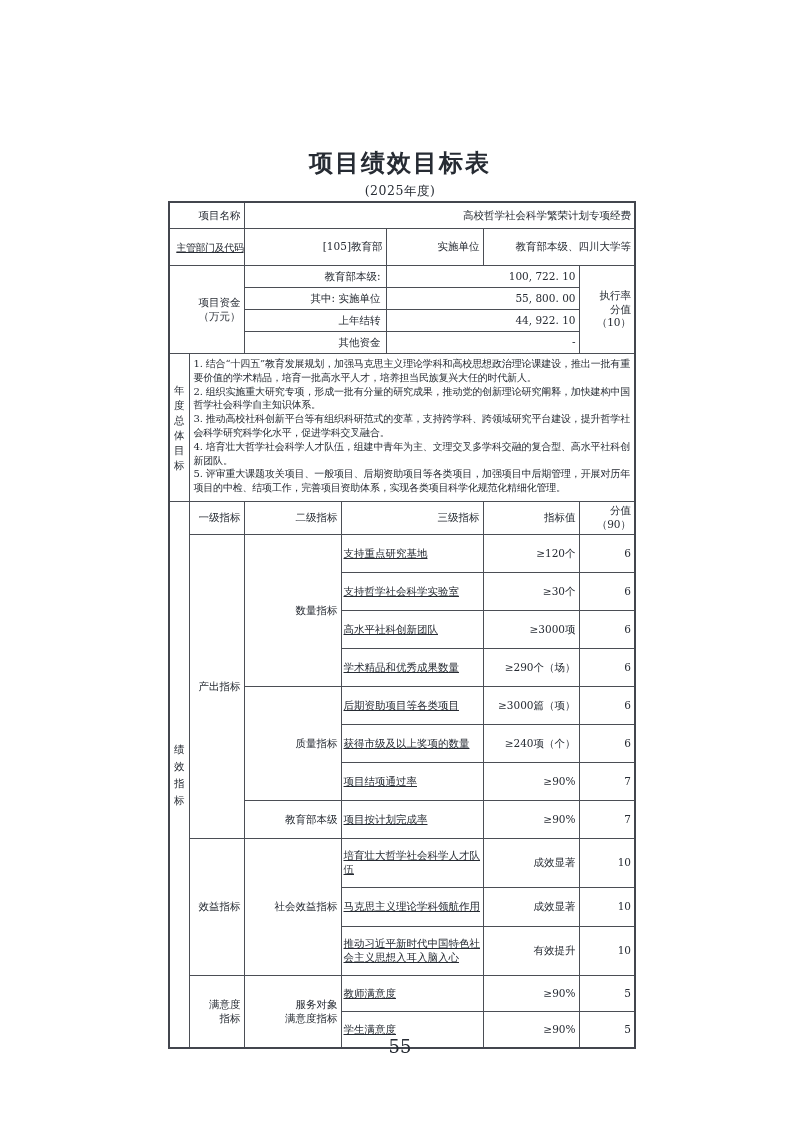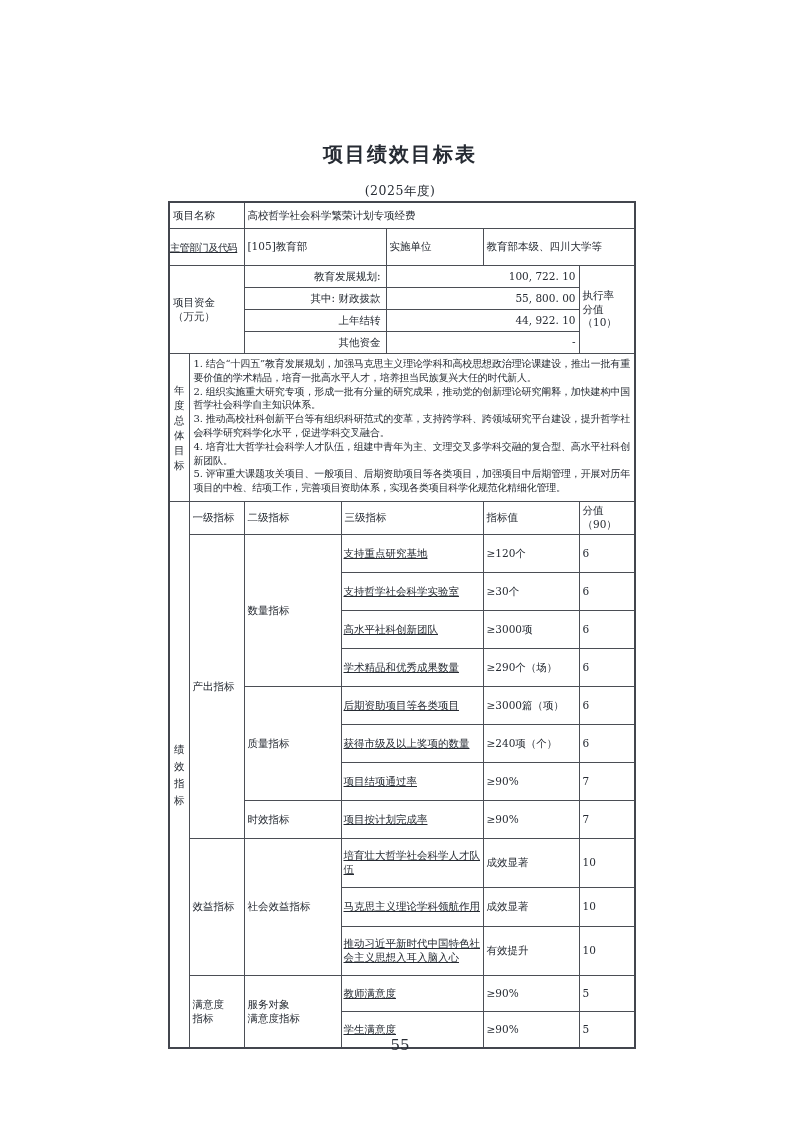--- a/index.html
+++ b/index.html
@@ -3,55 +3,55 @@
 <meta charset="utf-8">
 <style>
   html,body{margin:0;padding:0;}
   body{
     width:800px;height:1131px;background:#ffffff;
     font-family:"DejaVu Serif","Liberation Serif",serif;
     color:#262b33;
   }
   .sheet{position:relative;width:800px;height:1131px;background:#ffffff;overflow:hidden;}
   .doc-title{
-    position:absolute;top:141px;left:0;width:100%;
-    text-align:center;font-size:20px;font-weight:bold;letter-spacing:2px;
+    position:absolute;top:147px;left:0;width:100%;
+    text-align:center;font-size:24px;font-weight:bold;letter-spacing:2px;
   }
   .doc-subtitle{
     position:absolute;top:183px;left:0;width:100%;
     text-align:center;font-size:12.5px;letter-spacing:.5px;
   }
   table.main{
     position:absolute;left:168px;top:201px;width:466px;
     border-collapse:collapse;table-layout:fixed;
     border:2px solid #43464e;
   }
   td{
     border:1px solid #4b4e55;
     font-size:10.5px;line-height:1.3;
     padding:1px 3px;vertical-align:middle;
     overflow:hidden;color:#262b33;
   }
-  .c{text-align:left;}
+  .c{text-align:right;}
   .r{text-align:right;padding-right:5px;}
   .pre{white-space:pre-line;}
   .vert{padding:0;text-align:center;white-space:pre-line;line-height:15px;}
   .vert-perf{line-height:17px;}
   .goal{
     font-size:10px;line-height:13.8px;letter-spacing:-0.2px;
     padding:3px 4px;text-align:left;vertical-align:top;text-align:justify;
   }
   .small{font-size:10px;letter-spacing:-0.4px;white-space:nowrap;padding:7px 0;text-decoration:underline;}
   .l3{padding:8px 2px;text-align:left;text-decoration:underline;}
   .val{padding-right:3px;}
   tr.h23>td{height:23px;} tr.h22>td{height:22px;} tr.h19>td{height:19px;}
   tr.h30>td{height:30px;} tr.h21>td{height:21px;} tr.h32>td{height:32px;} tr.h141>td{height:141px;}
   .pageno{
     position:absolute;top:1036px;left:0;width:100%;
-    text-align:center;font-size:15px;
+    text-align:center;font-size:18px;
   }
 </style>
 </head>
 <body>
 
 <div class="sheet">
 
   <div class="doc-title">项目绩效目标表</div>
   <div class="doc-subtitle">(2025年度)</div>
 
@@ -75,28 +75,28 @@
     <tr class="h22">
       <td colspan="2" class="c small">主管部门及代码</td>
       <td colspan="2" class="c">[105]教育部</td>
       <td class="c">实施单位</td>
       <td colspan="2" class="c">教育部本级、四川大学等</td>
     </tr>
 
     <tr class="h19">
       <td colspan="2" rowspan="4" class="c pre">项目资金
 （万元）</td>
-      <td colspan="2" class="r">教育发展规划:</td>
+      <td colspan="2" class="r">教育部本级:</td>
       <td colspan="2" class="r val">100, 722. 10</td>
       <td rowspan="4" class="c pre">执行率
 分值
 （10）</td>
     </tr>
     <tr class="h19">
-      <td colspan="2" class="r">其中: 财政拨款</td>
+      <td colspan="2" class="r">其中: 实施单位</td>
       <td colspan="2" class="r val">55, 800. 00</td>
     </tr>
     <tr class="h19">
       <td colspan="2" class="r">上年结转</td>
       <td colspan="2" class="r val">44, 922. 10</td>
     </tr>
     <tr class="h19">
       <td colspan="2" class="r">其他资金</td>
       <td colspan="2" class="r val">-</td>
     </tr>
@@ -162,21 +162,21 @@
       <td class="c">≥240项（个）</td>
       <td class="c">6</td>
     </tr>
     <tr class="h21">
       <td colspan="2" class="l3">项目结项通过率</td>
       <td class="c">≥90%</td>
       <td class="c">7</td>
     </tr>
 
     <tr class="h21">
-      <td class="c">时效指标</td>
+      <td class="c">教育部本级</td>
       <td colspan="2" class="l3">项目按计划完成率</td>
       <td class="c">≥90%</td>
       <td class="c">7</td>
     </tr>
 
     <tr class="h32">
       <td rowspan="3" class="c">效益指标</td>
       <td rowspan="3" class="c">社会效益指标</td>
       <td colspan="2" class="l3">培育壮大哲学社会科学人才队伍</td>
       <td class="c">成效显著</td>

